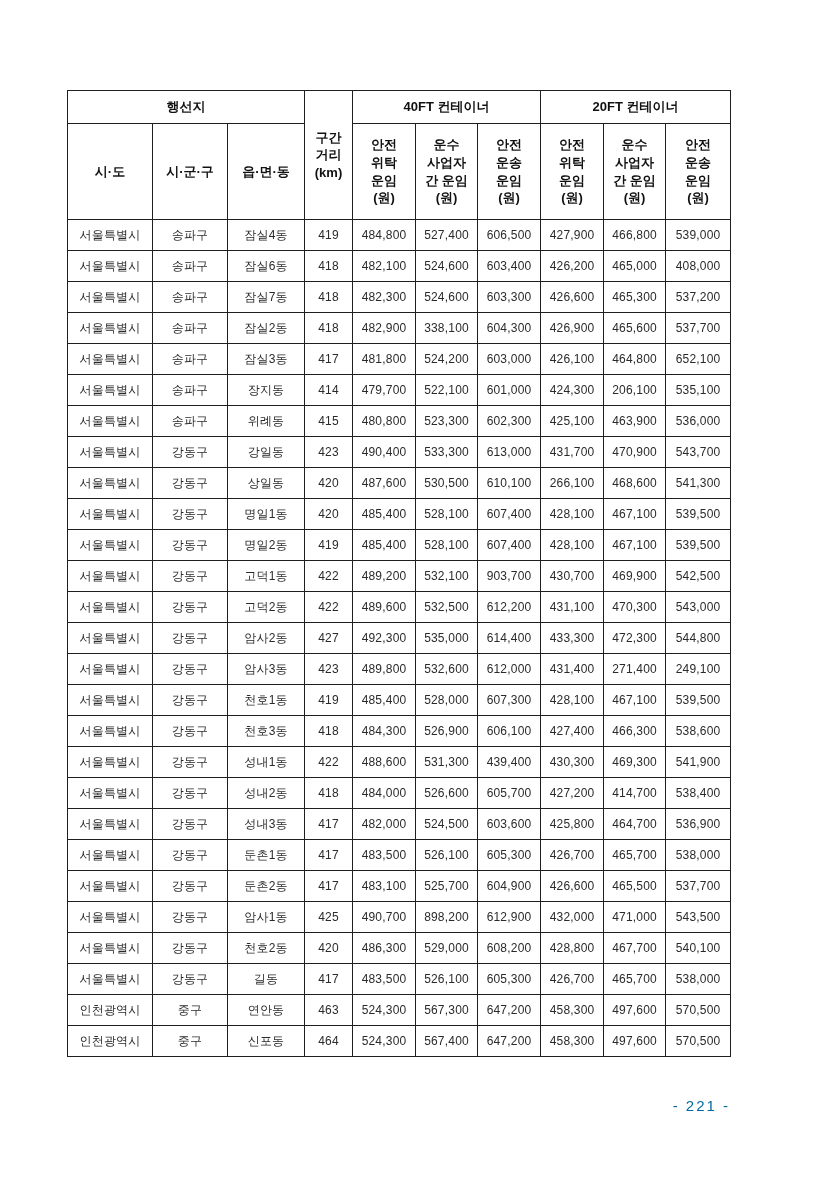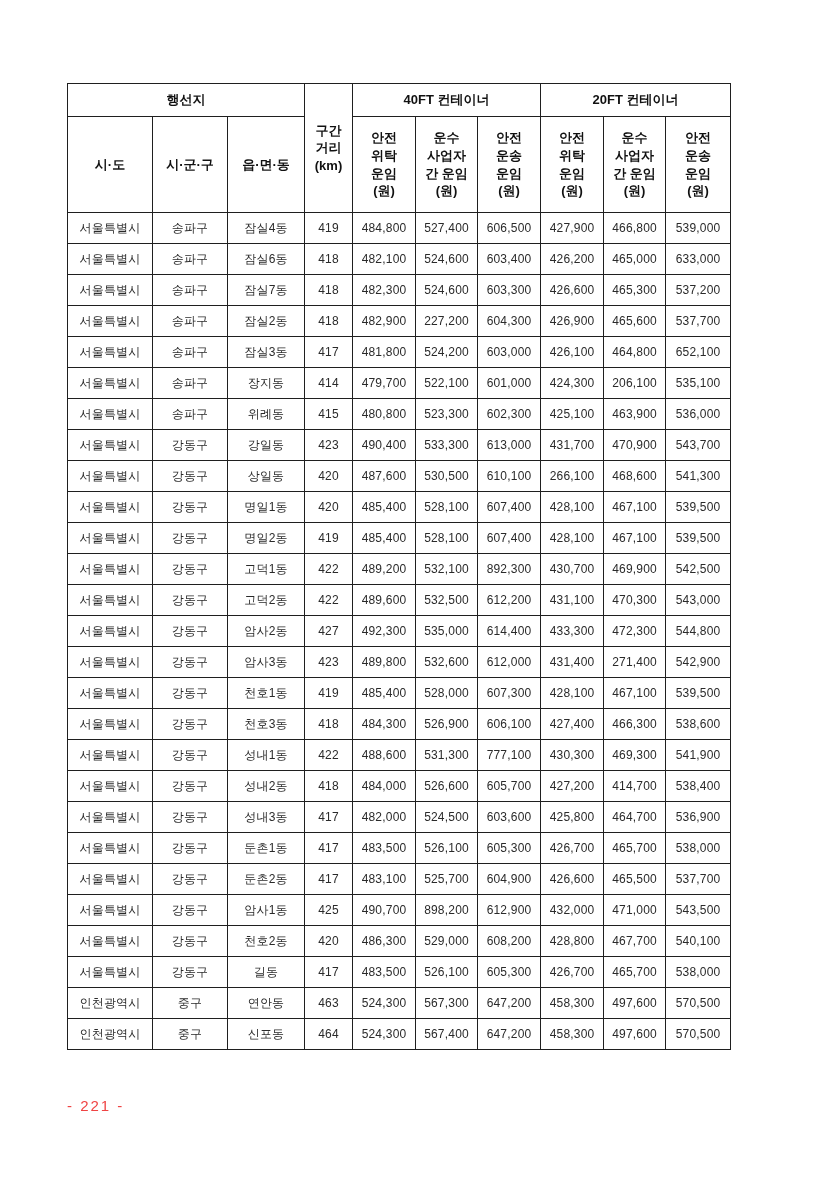--- a/index.html
+++ b/index.html
@@ -6,21 +6,21 @@
   html, body { background: #ffffff; }
   body {
     width: 835px; height: 1183px;
     position: relative;
     font-family: "Liberation Sans", "DejaVu Sans", sans-serif;
     color: #1c1c1c;
   }
   .page { position: absolute; inset: 0; background: #ffffff; }
   table.fare-table {
     position: absolute;
-    left: 67px; top: 83px;
+    left: 67px; top: 90px;
     width: 663px;
     border-collapse: collapse;
     table-layout: fixed;
   }
   table.fare-table th, table.fare-table td {
     border: 1px solid #1f1f1f;
     text-align: center;
     vertical-align: middle;
     overflow: hidden;
   }
@@ -37,23 +37,23 @@
     height: 31px;
     font-size: 12px;
     font-weight: normal;
     color: #2a2a2a;
     letter-spacing: 0.2px;
   }
   .footer {
     position: absolute;
     left: 67px; top: 1097px;
     width: 663px;
-    text-align: left;
+    text-align: right;
     font-size: 15px;
-    color: #ef4444;
+    color: #0369a1;
     letter-spacing: 2px;
   }
 </style>
 </head>
 <body>
 
 <div class="page">
 
   <table class="fare-table">
     <colgroup>
@@ -123,41 +123,41 @@
         <tr>
           <td>서울특별시</td>
           <td>송파구</td>
           <td>잠실6동</td>
           <td>418</td>
           <td>482,100</td>
           <td>524,600</td>
           <td>603,400</td>
           <td>426,200</td>
           <td>465,000</td>
-          <td>633,000</td>
+          <td>408,000</td>
         </tr>
         <tr>
           <td>서울특별시</td>
           <td>송파구</td>
           <td>잠실7동</td>
           <td>418</td>
           <td>482,300</td>
           <td>524,600</td>
           <td>603,300</td>
           <td>426,600</td>
           <td>465,300</td>
           <td>537,200</td>
         </tr>
         <tr>
           <td>서울특별시</td>
           <td>송파구</td>
           <td>잠실2동</td>
           <td>418</td>
           <td>482,900</td>
-          <td>227,200</td>
+          <td>338,100</td>
           <td>604,300</td>
           <td>426,900</td>
           <td>465,600</td>
           <td>537,700</td>
         </tr>
         <tr>
           <td>서울특별시</td>
           <td>송파구</td>
           <td>잠실3동</td>
           <td>417</td>
@@ -240,21 +240,21 @@
           <td>467,100</td>
           <td>539,500</td>
         </tr>
         <tr>
           <td>서울특별시</td>
           <td>강동구</td>
           <td>고덕1동</td>
           <td>422</td>
           <td>489,200</td>
           <td>532,100</td>
-          <td>892,300</td>
+          <td>903,700</td>
           <td>430,700</td>
           <td>469,900</td>
           <td>542,500</td>
         </tr>
         <tr>
           <td>서울특별시</td>
           <td>강동구</td>
           <td>고덕2동</td>
           <td>422</td>
           <td>489,600</td>
@@ -279,21 +279,21 @@
         <tr>
           <td>서울특별시</td>
           <td>강동구</td>
           <td>암사3동</td>
           <td>423</td>
           <td>489,800</td>
           <td>532,600</td>
           <td>612,000</td>
           <td>431,400</td>
           <td>271,400</td>
-          <td>542,900</td>
+          <td>249,100</td>
         </tr>
         <tr>
           <td>서울특별시</td>
           <td>강동구</td>
           <td>천호1동</td>
           <td>419</td>
           <td>485,400</td>
           <td>528,000</td>
           <td>607,300</td>
           <td>428,100</td>
@@ -312,21 +312,21 @@
           <td>466,300</td>
           <td>538,600</td>
         </tr>
         <tr>
           <td>서울특별시</td>
           <td>강동구</td>
           <td>성내1동</td>
           <td>422</td>
           <td>488,600</td>
           <td>531,300</td>
-          <td>777,100</td>
+          <td>439,400</td>
           <td>430,300</td>
           <td>469,300</td>
           <td>541,900</td>
         </tr>
         <tr>
           <td>서울특별시</td>
           <td>강동구</td>
           <td>성내2동</td>
           <td>418</td>
           <td>484,000</td>

